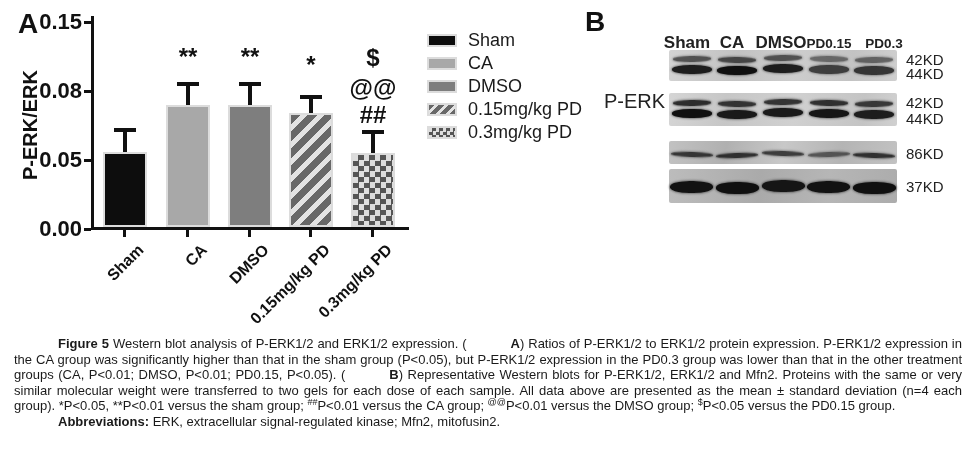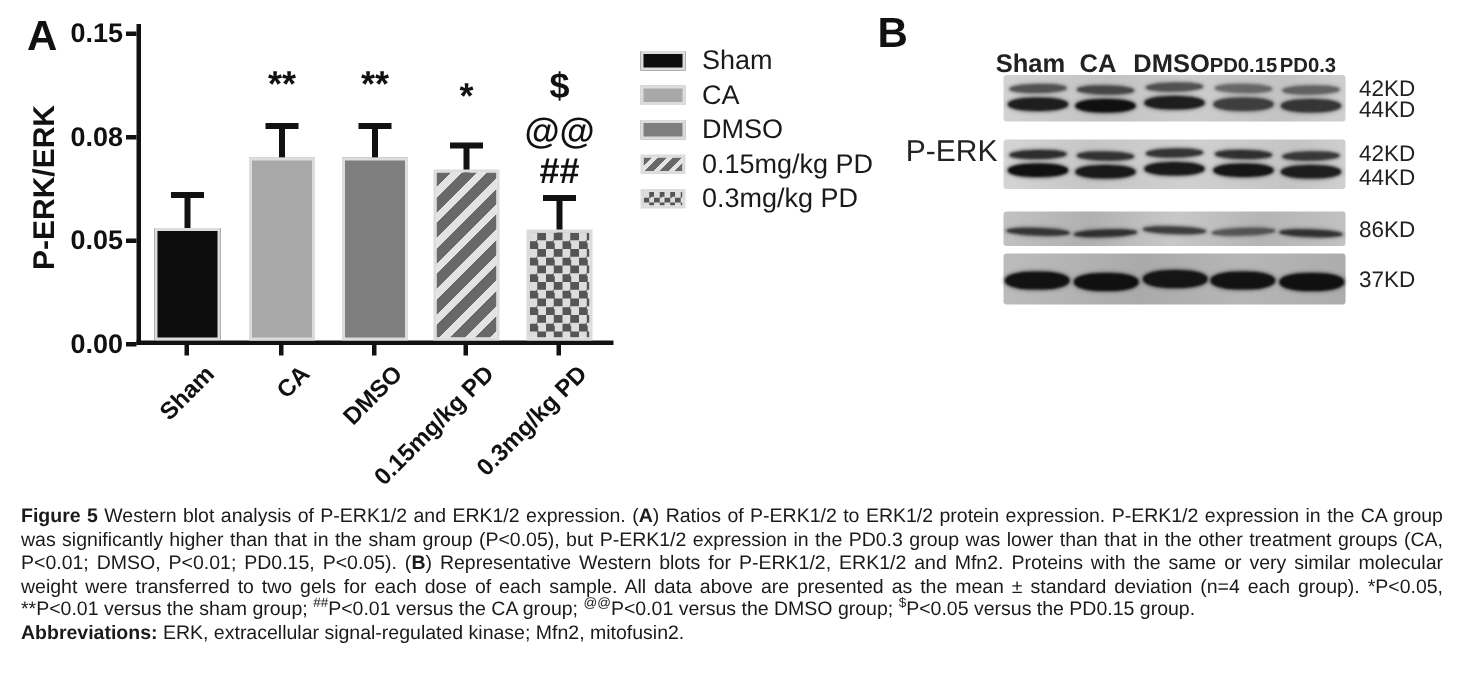--- a/index.html
+++ b/index.html
@@ -4,40 +4,40 @@
 <style>
   html,body{margin:0;padding:0;background:#ffffff;}
   .figure{
     position:relative;width:976px;height:456px;background:#ffffff;overflow:hidden;
     font-family:"Liberation Sans",sans-serif;color:#111;
   }
   .panel-label{position:absolute;font-size:28px;font-weight:bold;color:#111;line-height:1;}
   .chart{position:absolute;left:0;top:0;width:420px;height:335px;}
   .chart .axis{position:absolute;background:#111;}
   .chart .ytick{position:absolute;background:#111;}
-  .chart .ytick-label{position:absolute;width:44px;text-align:right;font-size:18px;font-weight:bold;line-height:18px;}
+  .chart .ytick-label{position:absolute;width:44px;text-align:right;font-size:22px;font-weight:bold;line-height:18px;}
   .chart .ytitle{position:absolute;width:200px;height:24px;text-align:center;font-size:20px;font-weight:bold;transform:rotate(-90deg);line-height:24px;}
   .chart .bar{position:absolute;box-sizing:border-box;border:2px solid #dcdcdc;}
   .chart .errline,.chart .errcap{position:absolute;background:#111;}
   .chart .cattick{position:absolute;background:#111;}
   .chart .xlabel{position:absolute;font-size:16px;font-weight:bold;white-space:nowrap;transform:rotate(-45deg);transform-origin:100% 0;line-height:17px;}
   .chart .sig{position:absolute;font-size:24px;font-weight:bold;line-height:24px;white-space:nowrap;transform:translateX(-50%);text-align:center;}
   .legend{position:absolute;left:427px;top:29px;}
   .legend .row{display:flex;align-items:center;height:23px;}
   .legend .swatch{width:30px;height:13px;box-sizing:border-box;border:2px solid #dcdcdc;flex:0 0 auto;}
   .legend .lab{margin-left:11px;font-size:18px;color:#1a1a1a;white-space:nowrap;}
   .blots{position:absolute;left:580px;top:0;width:396px;height:240px;}
   .blots .hdr{position:absolute;transform:translateX(-50%);font-weight:bold;color:#222;white-space:nowrap;}
   .blots .blot-box{position:absolute;border-radius:2px;}
   .blots .band{position:absolute;}
   .blots .rowlab{position:absolute;left:0;width:85px;text-align:right;font-size:20px;color:#222;line-height:22px;white-space:nowrap;}
   .blots .kd{position:absolute;left:326px;font-size:15px;color:#222;line-height:17px;white-space:nowrap;}
   .caption{position:absolute;left:14px;top:336px;width:948px;font-size:13px;line-height:15.5px;color:#1a1a1a;}
   .caption p{margin:0;text-align:justify;}
-  .caption .b{font-weight:bold;}
+  .caption .b{font-weight:bold;margin-left:44px;}
   .caption .sup{vertical-align:super;font-size:9px;line-height:0;}
 </style>
 </head>
 <body>
 
 <div class="figure">
   <div class="panel-label" style="left:18px;top:10px;">A</div>
   <div class="chart">
       <div class="axis" style="left: 91px; top: 16px; width: 3px; height: 214px;"></div>
       <div class="axis" style="left: 91px; top: 227px; width: 318px; height: 3px;"></div>
@@ -103,21 +103,21 @@
         <div class="swatch" style="background: conic-gradient(rgb(85, 85, 85) 25%, rgb(221, 221, 221) 0deg, rgb(221, 221, 221) 50%, rgb(85, 85, 85) 0deg, rgb(85, 85, 85) 75%, rgb(221, 221, 221) 0deg) 0% 0% / 7px 7px;"></div>
         <div class="lab">0.3mg/kg PD</div>
       </div>
     </div>
   <div class="panel-label" style="left:585px;top:8px;">B</div>
   <div class="blots">
       <div class="hdr" style="left: 107px; top: 33px; font-size: 17px;">Sham</div>
       <div class="hdr" style="left: 152px; top: 33px; font-size: 17px;">CA</div>
       <div class="hdr" style="left: 201px; top: 33px; font-size: 17px;">DMSO</div>
       <div class="hdr" style="left: 249px; top: 36px; font-size: 13.5px;">PD0.15</div>
-      <div class="hdr" style="left: 292px; top: 36px; font-size: 13.5px;">PD0.3</div>
+      <div class="hdr" style="left: 304px; top: 36px; font-size: 13.5px;">PD0.3</div>
       <div class="blot-box" style="left: 89px; top: 50px; width: 228px; height: 31px; background: linear-gradient(97deg, rgb(211, 211, 211), rgb(194, 194, 194) 30%, rgb(205, 205, 205) 55%, rgb(195, 195, 195) 80%, rgb(207, 207, 207));"></div>
       <div class="band" style="left: 92.8px; top: 56.3px; width: 38px; height: 6px; background: rgba(16, 16, 16, 0.65); border-radius: 45%; box-shadow: rgba(30, 30, 30, 0.29) 0px 0px 2px 1px; filter: blur(0.6px); transform: rotate(-1deg);"></div>
       <div class="band" style="left: 91.8px; top: 65.03px; width: 40px; height: 9px; background: rgba(16, 16, 16, 0.93); border-radius: 45%; box-shadow: rgba(30, 30, 30, 0.42) 0px 0px 2px 1px; filter: blur(0.6px);"></div>
       <div class="band" style="left: 138.4px; top: 57.3px; width: 38px; height: 6px; background: rgba(16, 16, 16, 0.7); border-radius: 45%; box-shadow: rgba(30, 30, 30, 0.32) 0px 0px 2px 1px; filter: blur(0.6px); transform: rotate(1deg);"></div>
       <div class="band" style="left: 137.4px; top: 66.03px; width: 40px; height: 9px; background: rgb(16, 16, 16); border-radius: 45%; box-shadow: rgba(30, 30, 30, 0.45) 0px 0px 2px 1px; filter: blur(0.6px);"></div>
       <div class="band" style="left: 184px; top: 55.3px; width: 38px; height: 6px; background: rgba(16, 16, 16, 0.65); border-radius: 45%; box-shadow: rgba(30, 30, 30, 0.29) 0px 0px 2px 1px; filter: blur(0.6px); transform: rotate(-1deg);"></div>
       <div class="band" style="left: 183px; top: 64.03px; width: 40px; height: 9px; background: rgba(16, 16, 16, 0.93); border-radius: 45%; box-shadow: rgba(30, 30, 30, 0.42) 0px 0px 2px 1px; filter: blur(0.6px);"></div>
       <div class="band" style="left: 229.6px; top: 56.3px; width: 38px; height: 6px; background: rgba(16, 16, 16, 0.52); border-radius: 45%; box-shadow: rgba(30, 30, 30, 0.24) 0px 0px 2px 1px; filter: blur(0.6px); transform: rotate(1deg);"></div>
       <div class="band" style="left: 228.6px; top: 65.03px; width: 40px; height: 9px; background: rgba(16, 16, 16, 0.75); border-radius: 45%; box-shadow: rgba(30, 30, 30, 0.34) 0px 0px 2px 1px; filter: blur(0.6px);"></div>
       <div class="band" style="left: 275.2px; top: 57.3px; width: 38px; height: 6px; background: rgba(16, 16, 16, 0.56); border-radius: 45%; box-shadow: rgba(30, 30, 30, 0.25) 0px 0px 2px 1px; filter: blur(0.6px); transform: rotate(-1deg);"></div>

